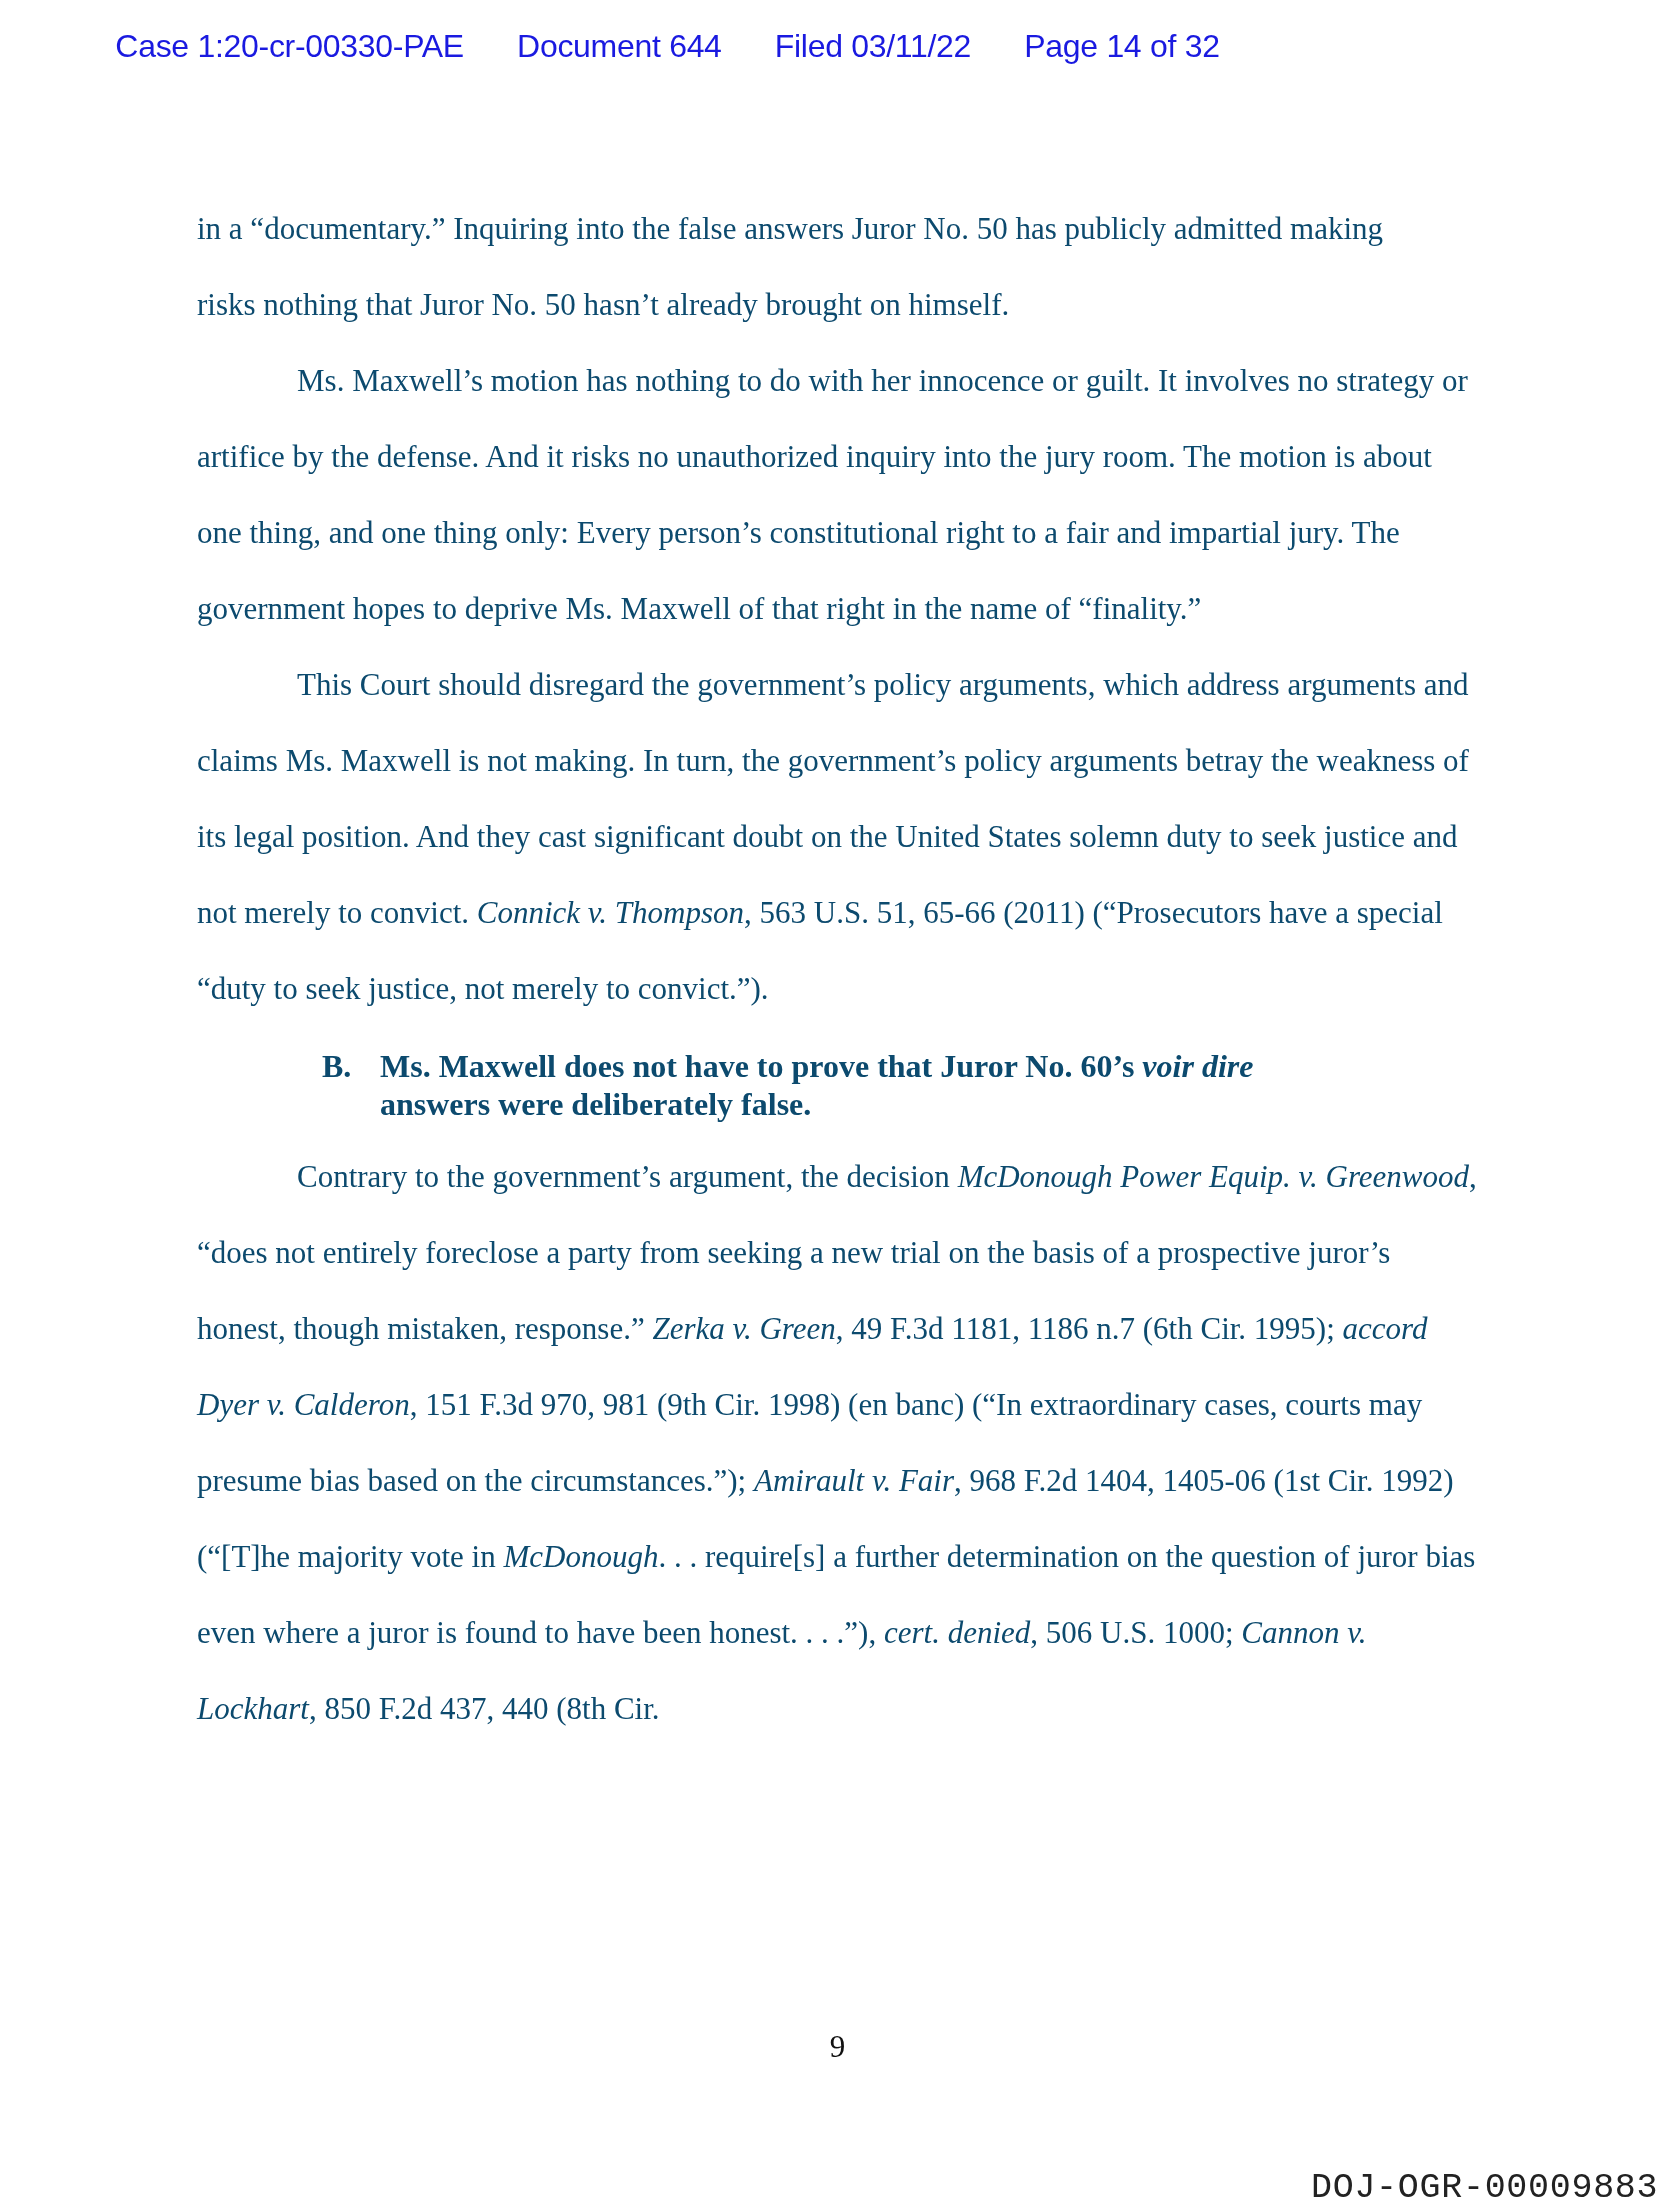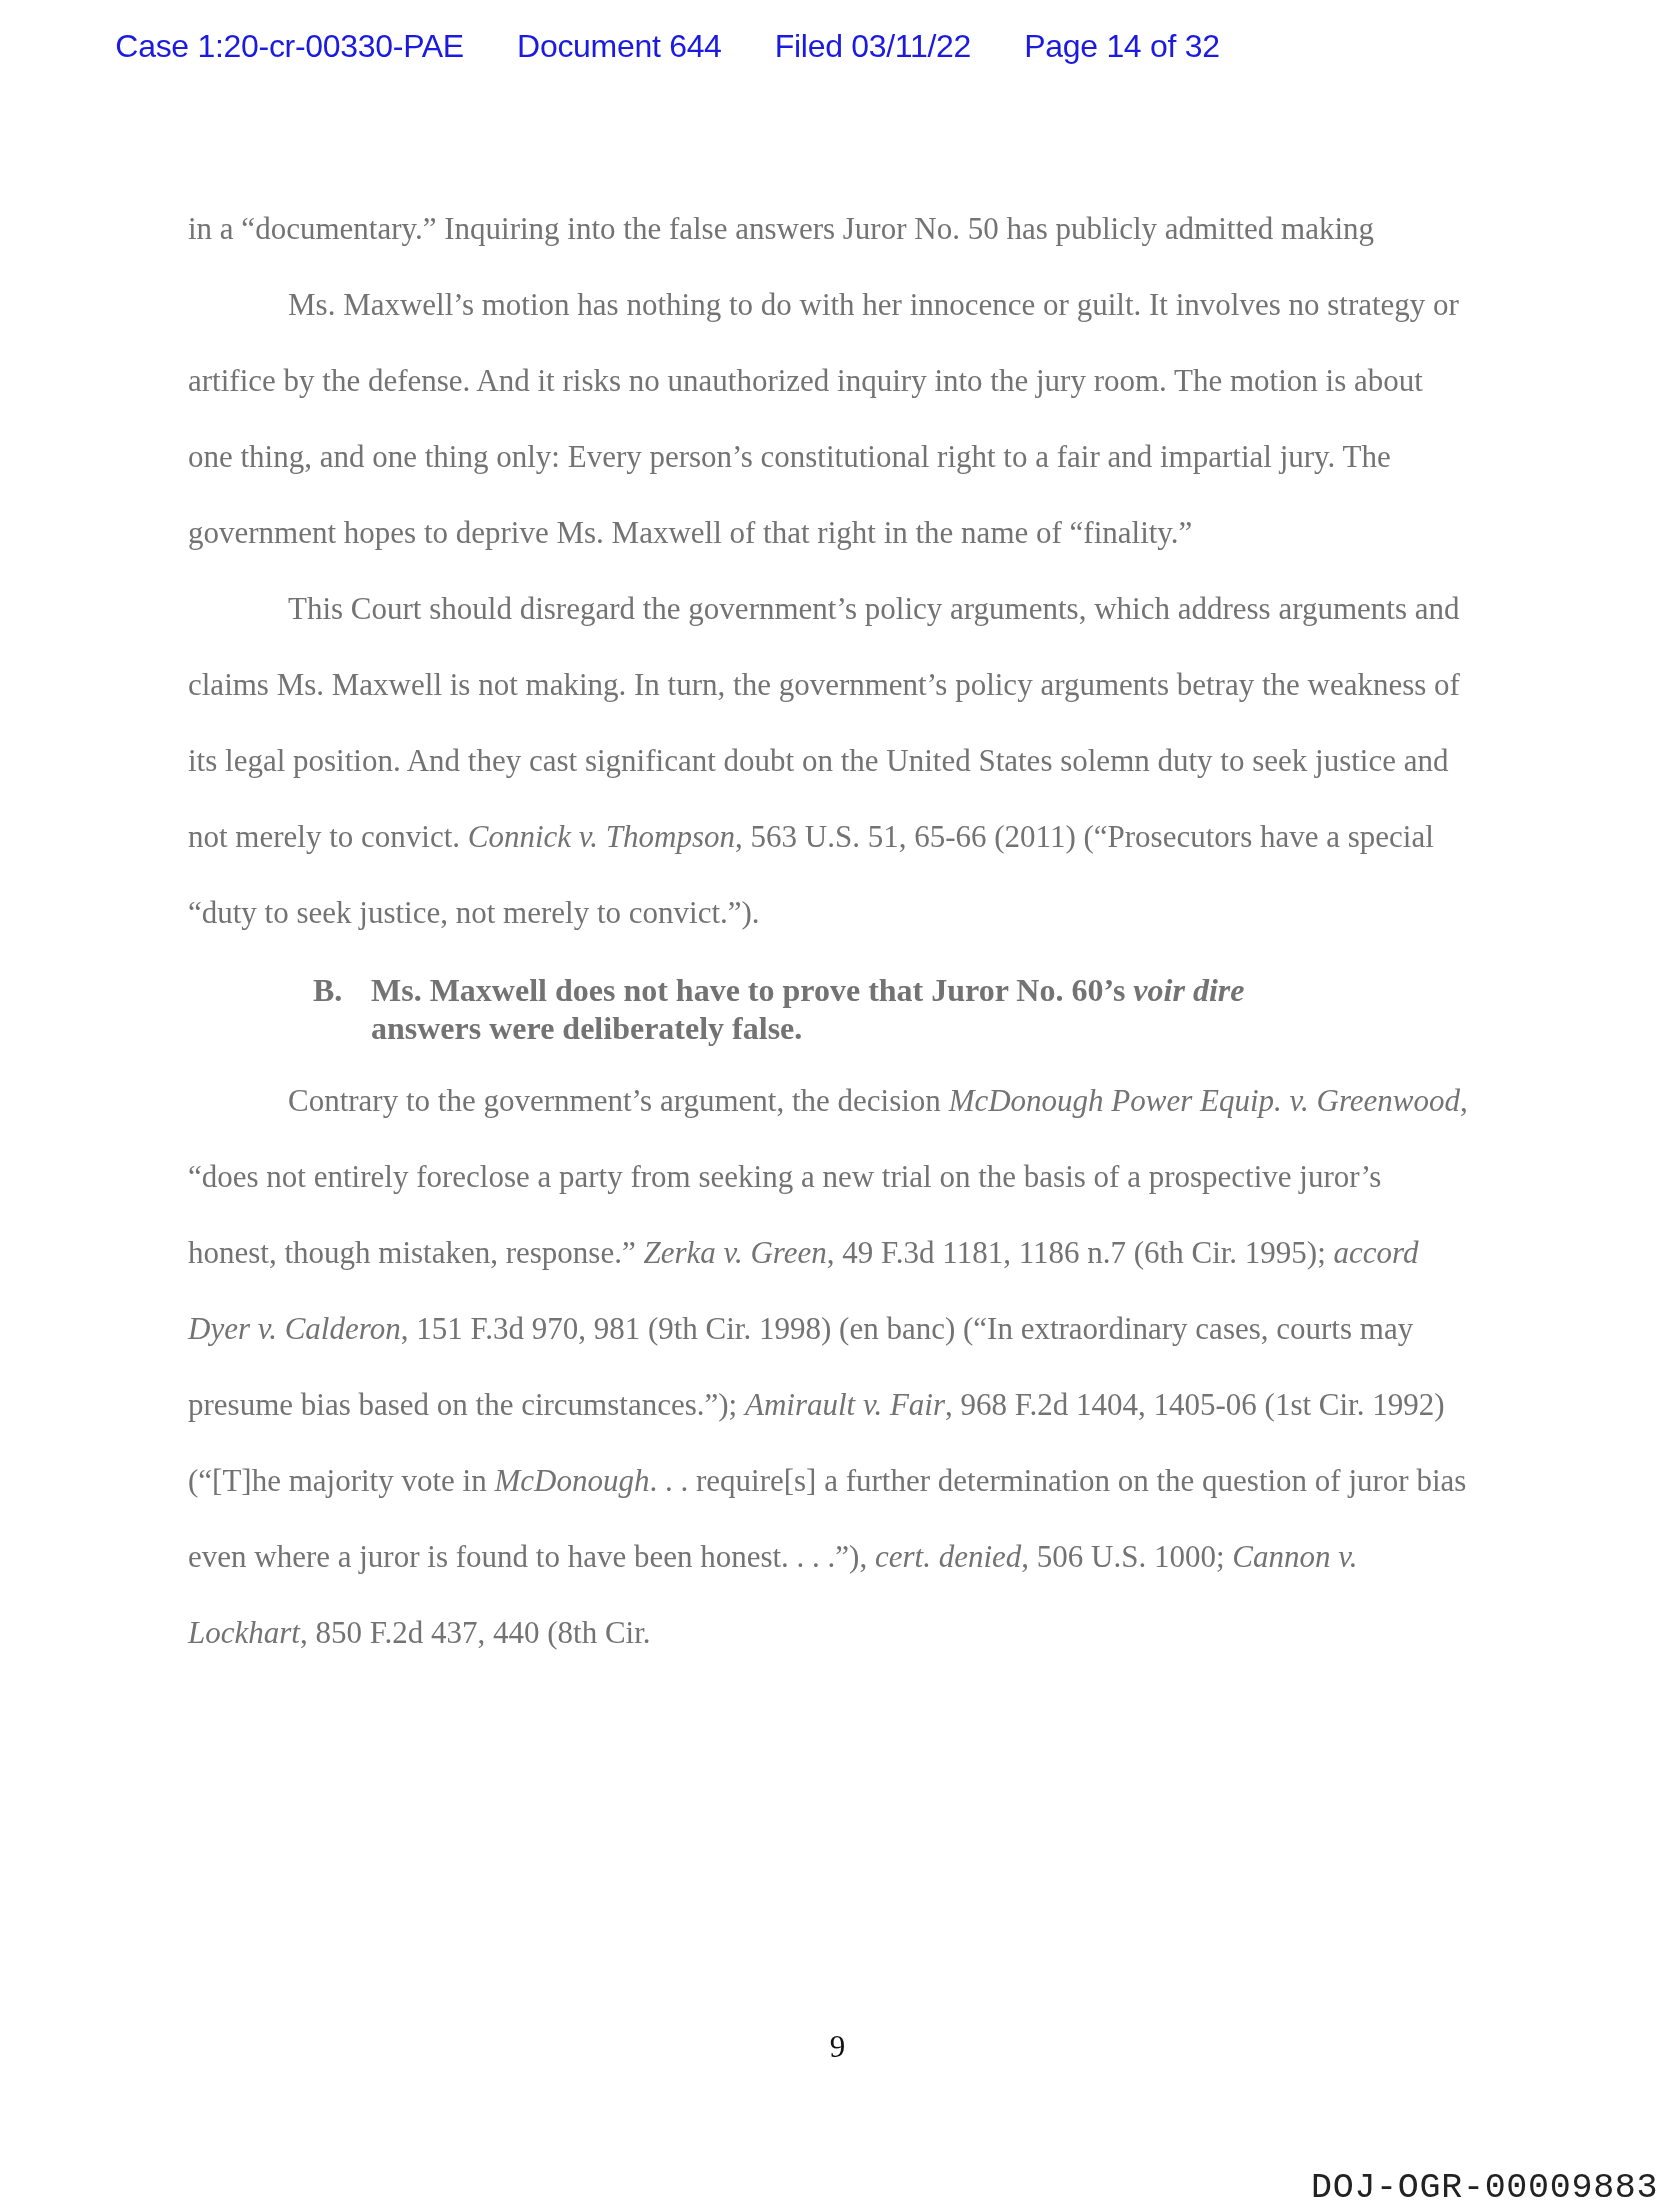--- a/index.html
+++ b/index.html
@@ -4,22 +4,22 @@
 <style>
   html, body { margin:0; padding:0; background:#ffffff; }
   body { width:1675px; height:2205px; position:relative; overflow:hidden; }
   .header {
     position:absolute; top:28px; left:0; width:1335px; text-align:center;
     font-family:"Liberation Sans", sans-serif; font-size:32px; color:#1a1ae0;
     letter-spacing:-0.3px;
   }
   .header span { margin:0 22.3px; }
   .body-text {
-    position:absolute; left:188px; top:191px; width:1281px;
-    font-family:"Liberation Serif", serif; font-size:31px; color:#737373;
+    position:absolute; left:197px; top:191px; width:1281px;
+    font-family:"Liberation Serif", serif; font-size:31px; color:#0c4a6e;
     line-height:76px;
   }
   .body-text p { margin:0; }
   .indent { text-indent:100px; }
   .heading {
     font-family:"Liberation Serif", serif; font-weight:bold; font-size:32px;
     line-height:38px; margin:20px 0 16px 0; padding-left:322px; position:relative;
     padding-left:380px; margin-left:-197px;
   }
   .heading .letter { position:absolute; left:322px; }
@@ -41,20 +41,21 @@
 <div class="header">
   <span>Case 1:20-cr-00330-PAE</span>
   <span>Document 644</span>
   <span>Filed 03/11/22</span>
   <span>Page 14 of 32</span>
 </div>
 
 <div class="body-text">
   <p>
     <span>in a “documentary.” Inquiring into the false answers Juror No. 50 has publicly admitted making</span><br>
+    <span>risks nothing that Juror No. 50 hasn’t already brought on himself.</span>
   </p>
   <p class="indent">Ms. Maxwell’s motion has nothing to do with her innocence or guilt. It involves no strategy or artifice by the defense. And it risks no unauthorized inquiry into the jury room. The motion is about one thing, and one thing only: Every person’s constitutional right to a fair and impartial jury. The government hopes to deprive Ms. Maxwell of that right in the name of “finality.”</p>
   <p class="indent"><span>This Court should disregard the government’s policy arguments, which address arguments and claims Ms. Maxwell is not making. In turn, the government’s policy arguments betray the weakness of its legal position. And they cast significant doubt on the United States solemn duty to seek justice and not merely to convict. </span><i>Connick v. Thompson</i><span>, 563 U.S. 51, 65-66 (2011) (“Prosecutors have a special “duty to seek justice, not merely to convict.”).</span></p>
 
   <div class="heading">
     <span class="letter">B.</span>
     <span class="hl"><span>Ms. Maxwell does not have to prove that Juror No. 60’s </span><i>voir dire</i></span>
     <span class="hl">answers were deliberately false.</span>
   </div>
 

